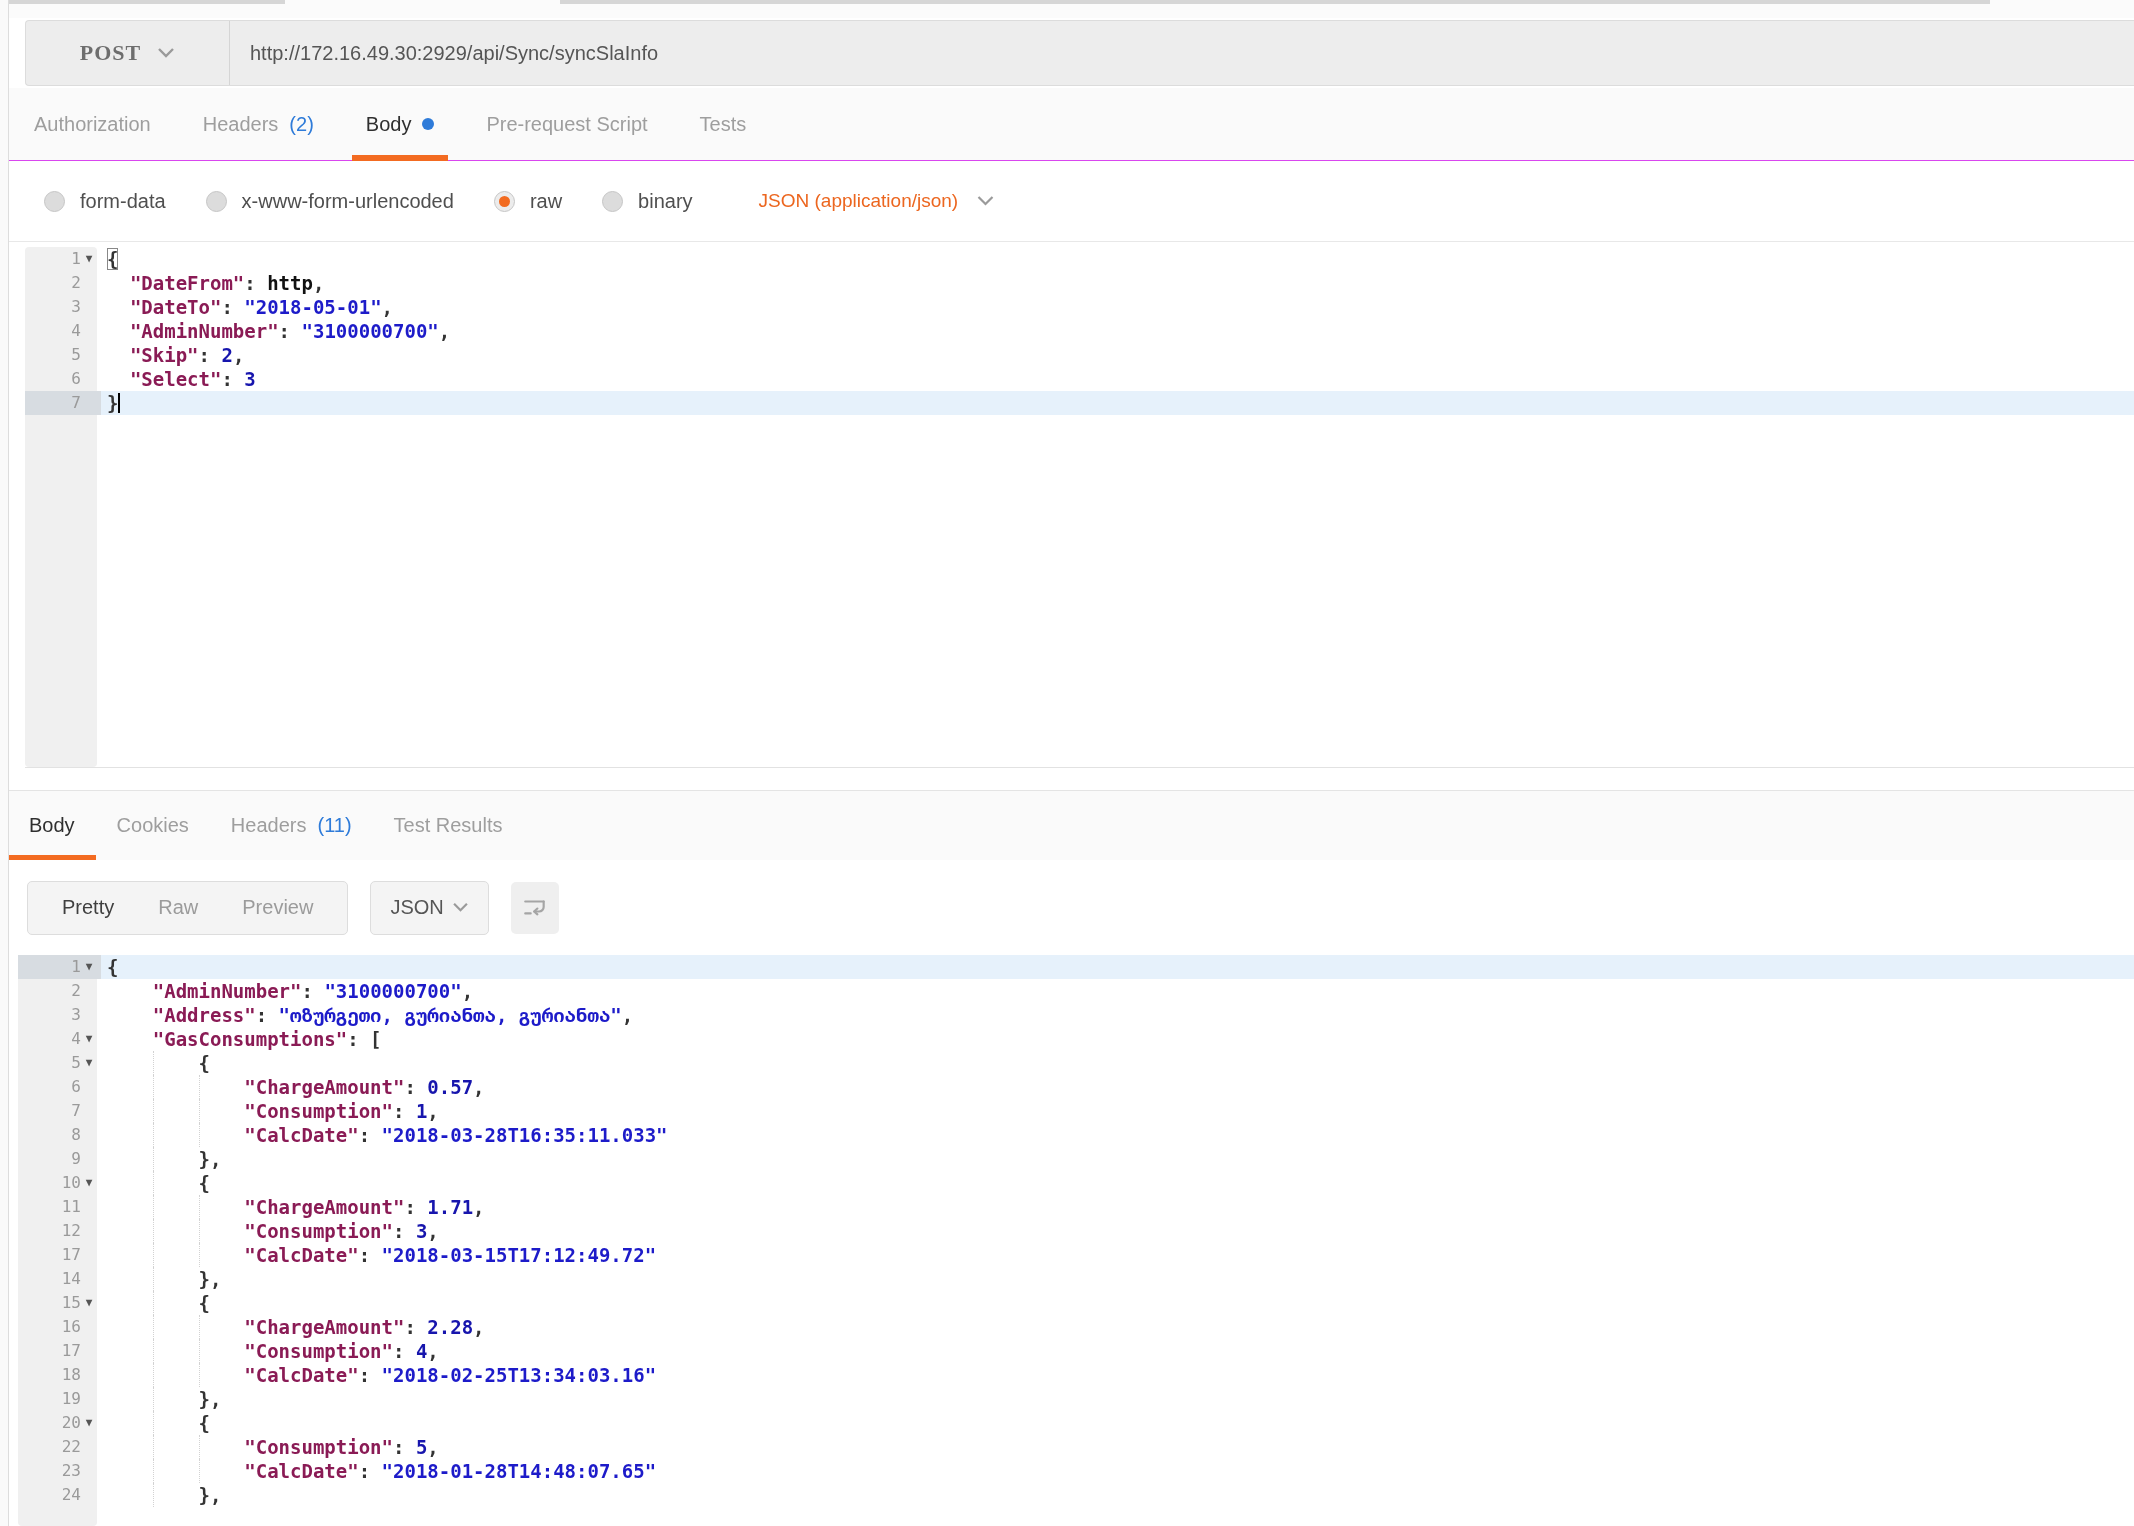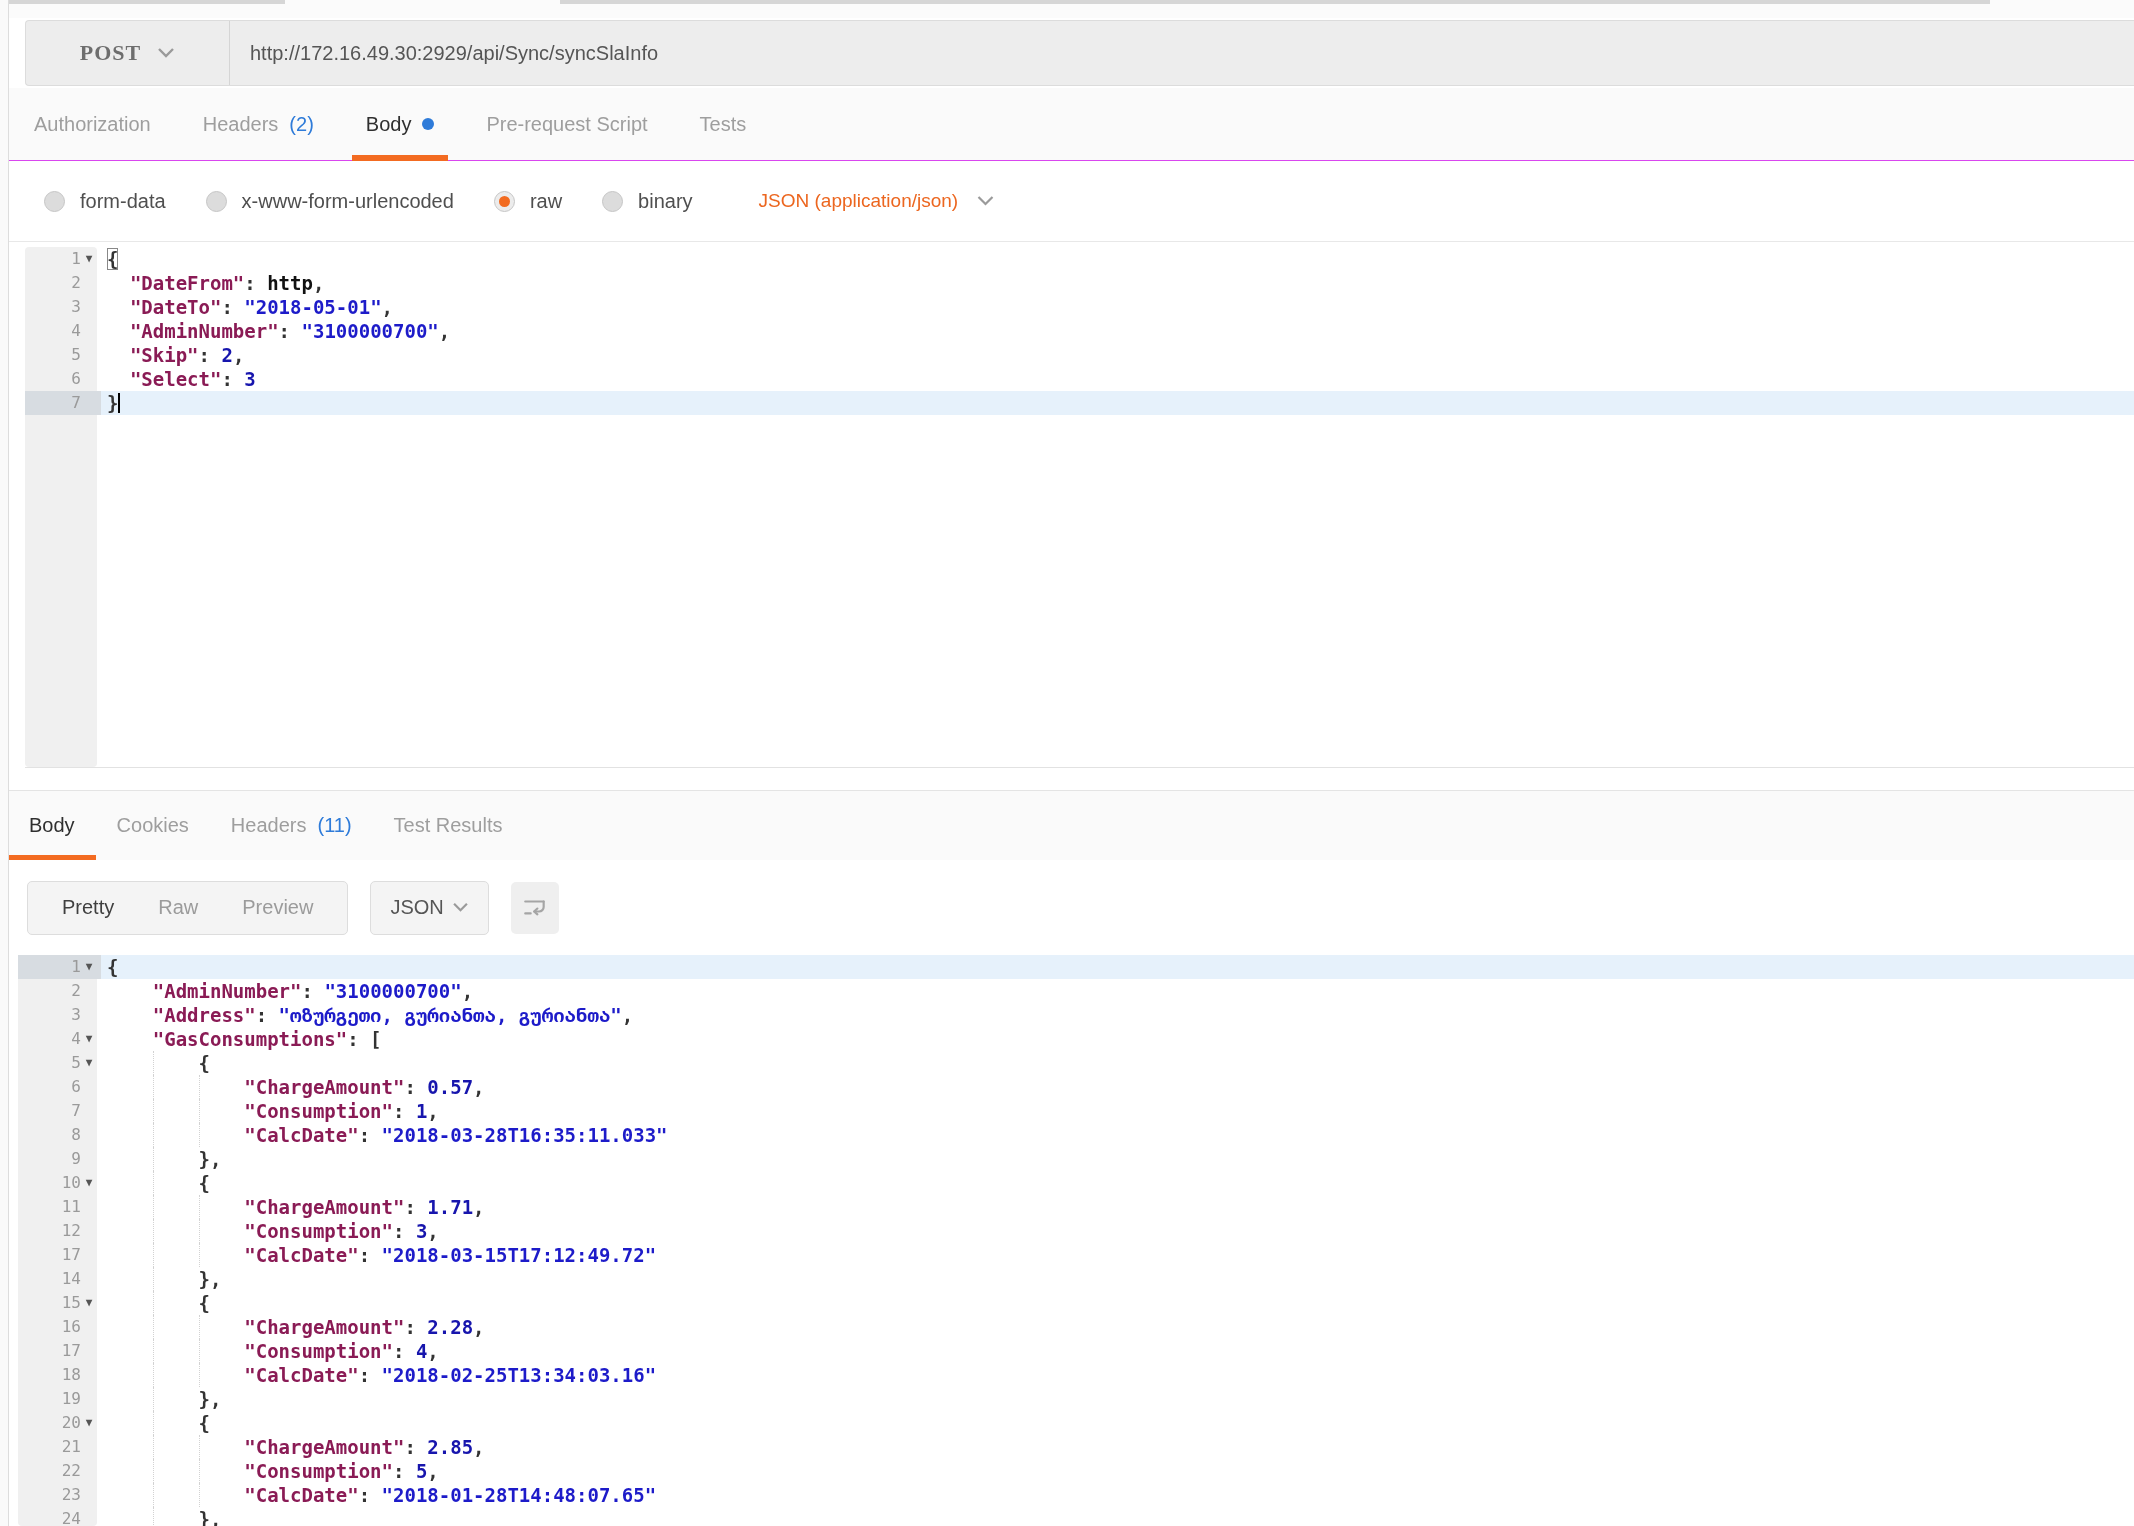--- a/index.html
+++ b/index.html
@@ -365,27 +365,20 @@
       </div>
       <div class="cl">
         <div class="gut">
           <span>20</span>
           <span class="fold">▼</span>
         </div>
         <div class="code"><span class="guide" style="left: calc(4ch + 6px);"></span><span>        <span class="tk-p">{</span></span></div>
       </div>
       <div class="cl">
         <div class="gut">
-          <span>21</span>
-          <span class="fold hid">▼</span>
-        </div>
-        <div class="code"><span class="guide" style="left: calc(4ch + 6px);"></span><span class="guide" style="left: calc(8ch + 6px);"></span><span>            <span class="tk-k">"ChargeAmount"</span><span class="tk-p">: </span><span class="tk-n">2.85</span><span class="tk-p">,</span></span></div>
-      </div>
-      <div class="cl">
-        <div class="gut">
           <span>22</span>
           <span class="fold hid">▼</span>
         </div>
         <div class="code"><span class="guide" style="left: calc(4ch + 6px);"></span><span class="guide" style="left: calc(8ch + 6px);"></span><span>            <span class="tk-k">"Consumption"</span><span class="tk-p">: </span><span class="tk-n">5</span><span class="tk-p">,</span></span></div>
       </div>
       <div class="cl">
         <div class="gut">
           <span>23</span>
           <span class="fold hid">▼</span>
         </div>

